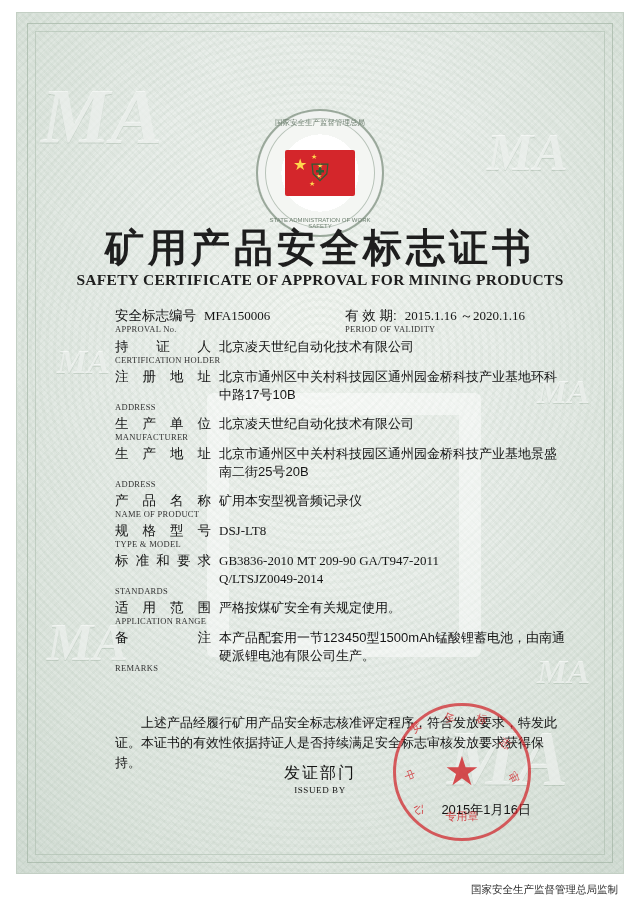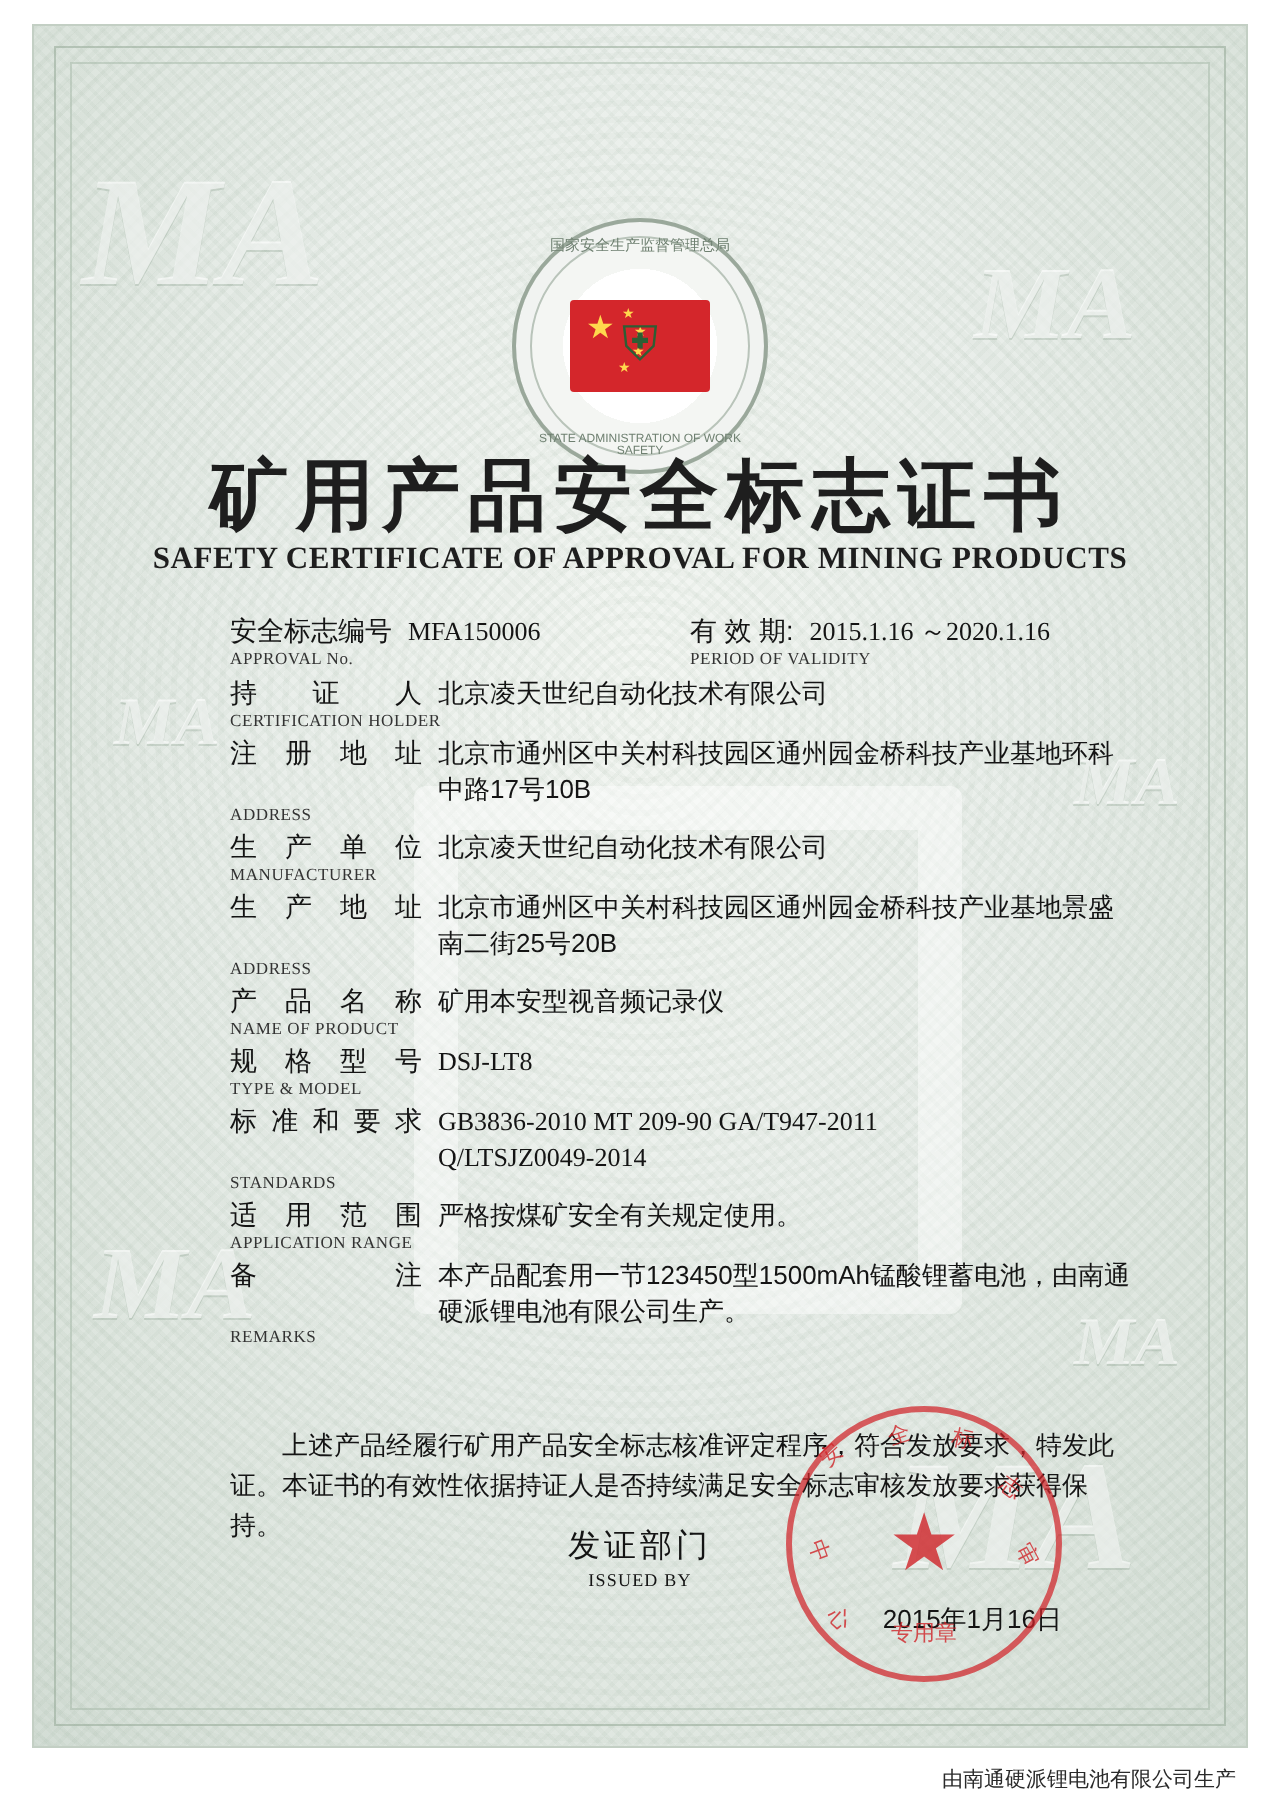--- a/index.html
+++ b/index.html
@@ -420,14 +420,14 @@
       <span class="t t3">标</span>
       <span class="t t4">志</span>
       <span class="t t5">审</span>
       <span class="t t7">中</span>
       <span class="t t6">心</span>
       <span class="b">专用章</span>
     </div>
 
   </div>
 
-  <div class="footer">由南通硬派锂电池有限公司生产</div>
+  <div class="footer">国家安全生产监督管理总局监制</div>
 </div>
 
 </body></html>

